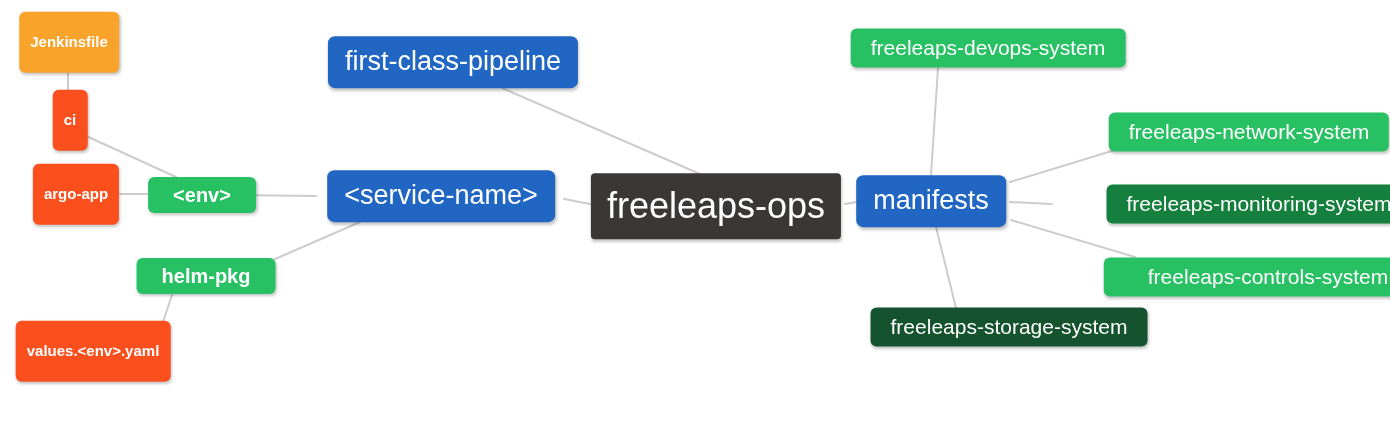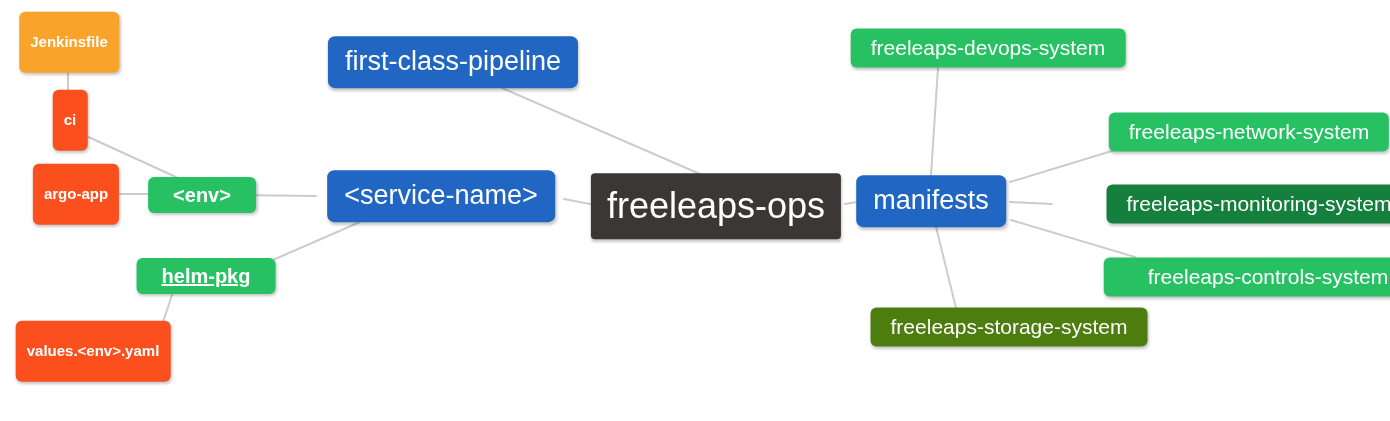--- a/index.html
+++ b/index.html
@@ -56,24 +56,24 @@
       <line x1="1010" y1="202" x2="1052" y2="204" stroke="#cccccc"></line>
       <line x1="1011" y1="220" x2="1135" y2="257" stroke="#cccccc"></line>
       <line x1="936" y1="227" x2="956" y2="308" stroke="#cccccc"></line>
     </svg>
   <div id="node-layer">
       <div class="node root" style="left: 716px; top: 206px; background: rgb(59, 55, 55);">freeleaps-ops</div>
       <div class="node branch" style="left: 453px; top: 62px; background: rgb(32, 102, 194);">first-class-pipeline</div>
       <div class="node branch" style="left: 441px; top: 196px; background: rgb(32, 102, 194);">&lt;service-name&gt;</div>
       <div class="node branch" style="left: 931px; top: 201px; background: rgb(32, 102, 194);">manifests</div>
       <div class="node tag" style="left: 202px; top: 195px; background: rgb(39, 193, 100);">&lt;env&gt;</div>
-      <div class="node tag" style="left: 206px; top: 276px; background: rgb(39, 193, 100); text-decoration: underline;">helm-pkg</div>
+      <div class="node tag" style="left: 206px; top: 276px; background: rgb(39, 193, 100);">helm-pkg</div>
       <div class="node leaf" style="left: 69px; top: 42px; background: rgb(249, 163, 43);">Jenkinsfile</div>
       <div class="node leaf" style="left: 70px; top: 120px; background: rgb(251, 79, 29);">ci</div>
       <div class="node leaf" style="left: 76px; top: 194px; background: rgb(251, 79, 29);">argo-app</div>
       <div class="node leaf" style="left: 93px; top: 351px; background: rgb(251, 79, 29);">values.&lt;env&gt;.yaml</div>
       <div class="node system" style="left: 940px; top: 48px; background: rgb(39, 193, 100);">freeleaps-devops-system</div>
       <div class="node system" style="left: 1201px; top: 132px; background: rgb(39, 193, 100); text-align: right;">freeleaps-network-system</div>
       <div class="node system" style="left: 1211px; top: 204px; background: #15803d;">freeleaps-monitoring-system</div>
       <div class="node system" style="left: 1208px; top: 277px; background: rgb(39, 193, 100); padding-left: 44px;">freeleaps-controls-system</div>
-      <div class="node system" style="left: 961px; top: 327px; background: #4d7c0f;">freeleaps-storage-system</div>
+      <div class="node system" style="left: 961px; top: 327px; background: #14532d;">freeleaps-storage-system</div>
     </div>
 </div>
 
 </body></html>

